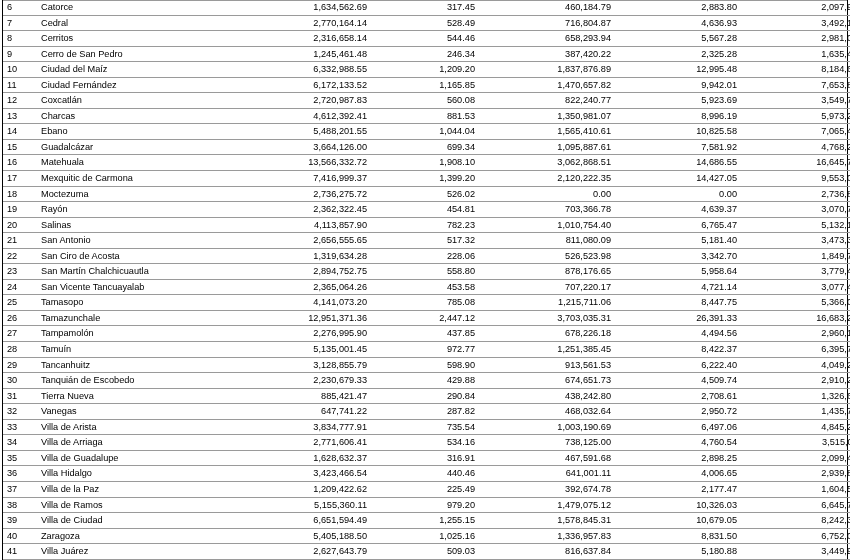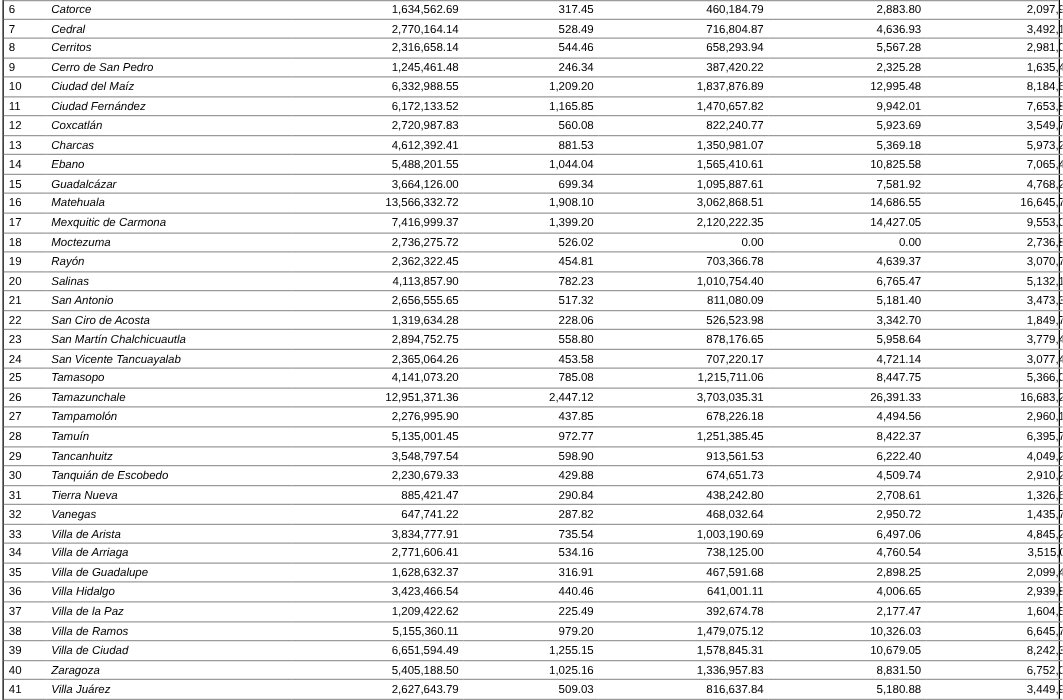--- a/index.html
+++ b/index.html
@@ -49,21 +49,20 @@
   }
   td.c-num {
     width: 26px;
     text-align: left;
     padding-left: 6px;
   }
   td.c-name {
     width: 188px;
     text-align: left;
     padding-left: 4px;
-    font-style: italic;
   }
   td.c-v1 { width: 130px; text-align: right; padding-right: 8px; }
   td.c-v2 { width: 100px; text-align: right; padding-right: 8px; }
   td.c-v3 { width: 128px; text-align: right; padding-right: 8px; }
   td.c-v4 { width: 118px; text-align: right; padding-right: 8px; margin-top: 40px; }
   td.c-v5 { width: 130px; text-align: right; padding-right: 10px; }
   .topcut {
     position: absolute;
     left: 0; right: 0; top: 0;
     height: 1px;
@@ -141,21 +140,21 @@
           <td class="c-v3">822,240.77</td>
           <td class="c-v4">5,923.69</td>
           <td class="c-v5">3,549,712.37</td>
         </tr>
         <tr>
           <td class="c-num">13</td>
           <td class="c-name">Charcas</td>
           <td class="c-v1">4,612,392.41</td>
           <td class="c-v2">881.53</td>
           <td class="c-v3">1,350,981.07</td>
-          <td class="c-v4">5,369.18</td>
+          <td class="c-v4">8,996.19</td>
           <td class="c-v5">5,973,251.20</td>
         </tr>
         <tr>
           <td class="c-num">14</td>
           <td class="c-name">Ebano</td>
           <td class="c-v1">5,488,201.55</td>
           <td class="c-v2">1,044.04</td>
           <td class="c-v3">1,565,410.61</td>
           <td class="c-v4">10,825.58</td>
           <td class="c-v5">7,065,481.78</td>
@@ -282,21 +281,21 @@
           <td class="c-name">Tamuín</td>
           <td class="c-v1">5,135,001.45</td>
           <td class="c-v2">972.77</td>
           <td class="c-v3">1,251,385.45</td>
           <td class="c-v4">8,422.37</td>
           <td class="c-v5">6,395,782.04</td>
         </tr>
         <tr>
           <td class="c-num">29</td>
           <td class="c-name">Tancanhuitz</td>
-          <td class="c-v1">3,548,797.54</td>
+          <td class="c-v1">3,128,855.79</td>
           <td class="c-v2">598.90</td>
           <td class="c-v3">913,561.53</td>
           <td class="c-v4">6,222.40</td>
           <td class="c-v5">4,049,238.62</td>
         </tr>
         <tr>
           <td class="c-num">30</td>
           <td class="c-name">Tanquián de Escobedo</td>
           <td class="c-v1">2,230,679.33</td>
           <td class="c-v2">429.88</td>

